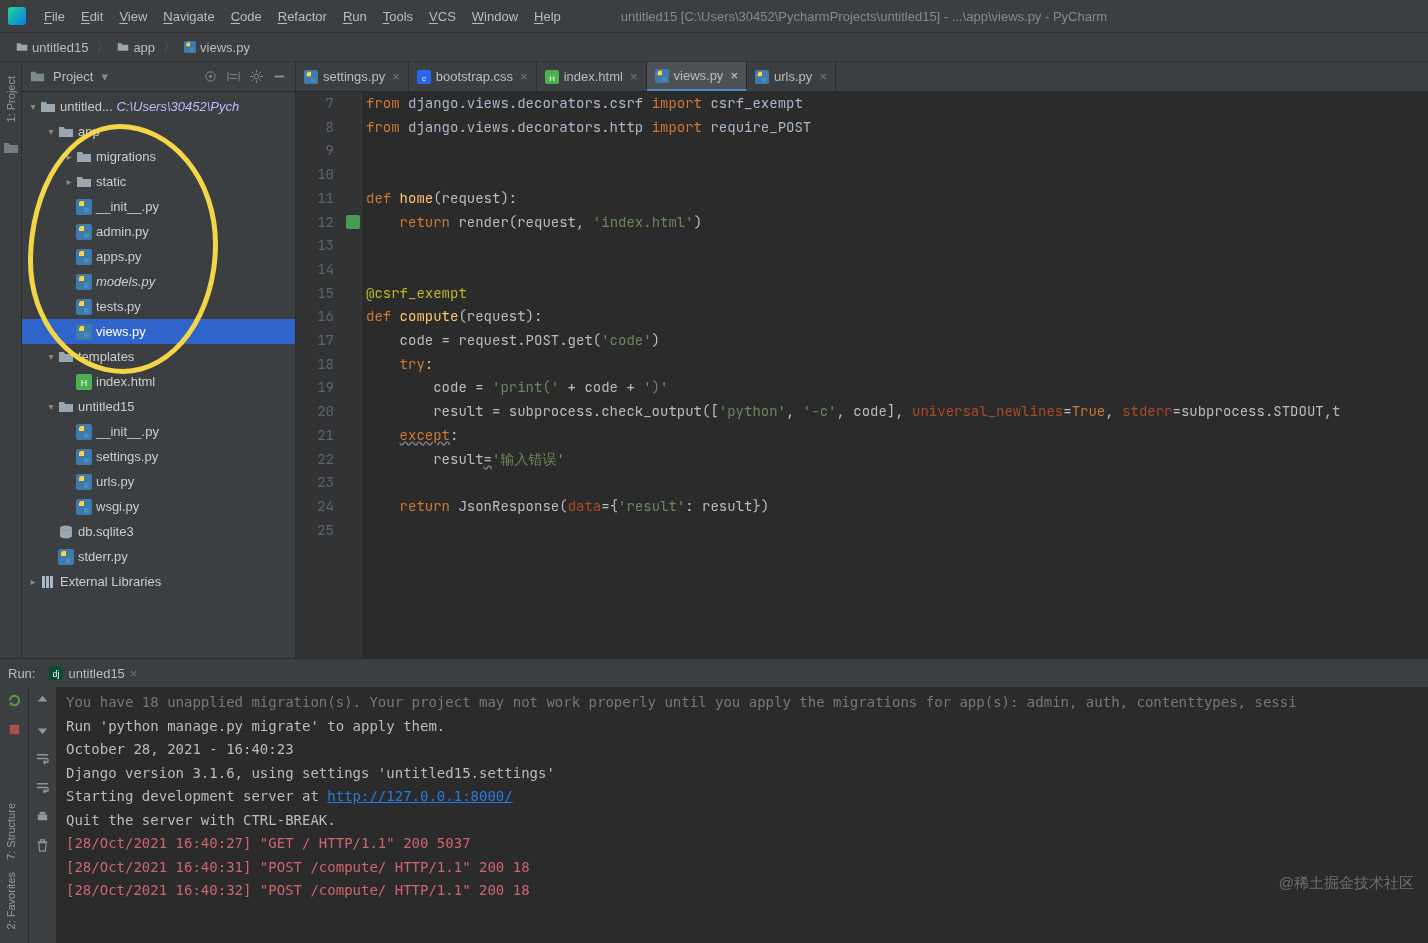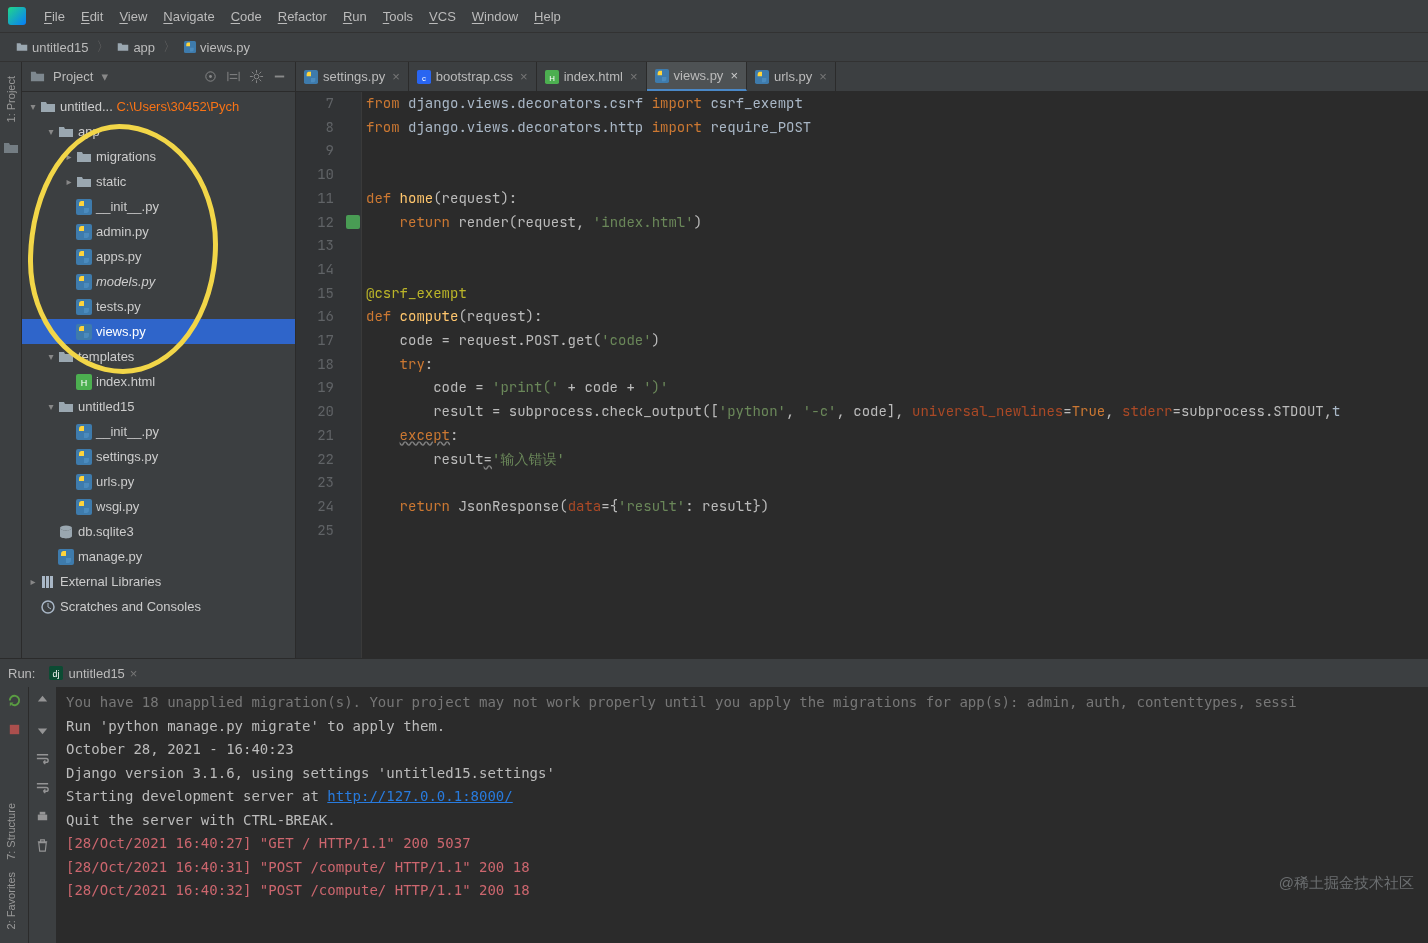--- a/index.html
+++ b/index.html
@@ -33,21 +33,21 @@
 .sidehead { display: flex; align-items: center; height: 30px; padding: 0 8px; gap: 8px; border-bottom: 1px solid #2b2b2b; }
 .sidehead .spacer { flex: 1; }
 .sidehead svg { width: 15px; height: 15px; opacity: .7; }
 .tree { flex: 1; overflow: hidden; padding-top: 2px; }
 .node { display: flex; align-items: center; height: 25px; white-space: nowrap; }
 .node.sel { background: #2f65ca; color: #fff; }
 .node.sel .fname { color: #fff; }
 .arr { width: 10px; text-align: center; font-size: 10px; color: #888; }
 .ico { width: 16px; height: 16px; margin: 0 4px 0 2px; flex: none; }
 .fname { color: #ccc; }
-.dim { color: #f97316; }
+.dim { color: #c4b5fd; font-style: italic; }
 .editor-area { flex: 1; display: flex; flex-direction: column; background: #2b2b2b; }
 .tabs { display: flex; height: 30px; background: #3c3f41; border-bottom: 1px solid #2b2b2b; }
 .tab { display: flex; align-items: center; padding: 0 8px; gap: 5px; border-right: 1px solid #2b2b2b; font-size: 13px; }
 .tab.active { background: #4e5254; border-bottom: 2px solid #4a88c7; }
 .tab.active .x { color: #ccc; }
 .tab .x { color: #777; font-size: 13px; padding-left: 2px; }
 .tab svg { width: 14px; height: 14px; }
 .code { flex: 1; display: flex; font-family: "JetBrains Mono", Consolas, monospace; font-size: 14px; line-height: 23.7px; overflow: hidden; }
 .gutter { width: 48px; text-align: right; padding-right: 10px; color: #606366; background: #313335; }
 .gut-extra { width: 18px; background: #313335; border-right: 1px solid #3a3a3a; position: relative; }
@@ -171,20 +171,21 @@
       <div class="menu-item"><u>V</u>iew</div>
       <div class="menu-item"><u>N</u>avigate</div>
       <div class="menu-item"><u>C</u>ode</div>
       <div class="menu-item"><u>R</u>efactor</div>
       <div class="menu-item"><u>R</u>un</div>
       <div class="menu-item"><u>T</u>ools</div>
       <div class="menu-item"><u>V</u>CS</div>
       <div class="menu-item"><u>W</u>indow</div>
       <div class="menu-item"><u>H</u>elp</div>
     </div>
+  <div class="title-text">untitled15 [C:\Users\30452\PycharmProjects\untitled15] - ...\app\views.py - PyCharm</div>
 </div>
 
 <div class="crumbs">
   <span class="crumb">
       <svg viewBox="0 0 16 16">
         <use href="#i-dir"></use>
       </svg>
       <span>untitled15</span>
     </span>
   <span class="chev">〉</span>
@@ -358,35 +359,28 @@
           <svg class="ico" viewBox="0 0 16 16">
             <use href="#i-db"></use>
           </svg>
           <span class="fname">db.sqlite3</span>
         </div>
         <div class="node" style="padding-left: 24px;">
           <span class="arr"></span>
           <svg class="ico" viewBox="0 0 16 16">
             <use href="#i-py"></use>
           </svg>
-          <span class="fname">manage.py</span>
+          <span class="fname">stderr.py</span>
         </div>
         <div class="node" style="padding-left: 6px;">
           <span class="arr">▸</span>
           <svg class="ico" viewBox="0 0 16 16">
             <use href="#i-lib"></use>
           </svg>
           <span class="fname">External Libraries</span>
-        </div>
-        <div class="node" style="padding-left: 6px;">
-          <span class="arr"></span>
-          <svg class="ico" viewBox="0 0 16 16">
-            <use href="#i-scratch"></use>
-          </svg>
-          <span class="fname">Scratches and Consoles</span>
         </div>
       </div>
   </div>
 
   <div class="editor-area">
     <div class="tabs" id="tabs">
         <div class="tab">
           <svg viewBox="0 0 16 16">
             <use href="#i-py"></use>
           </svg>

